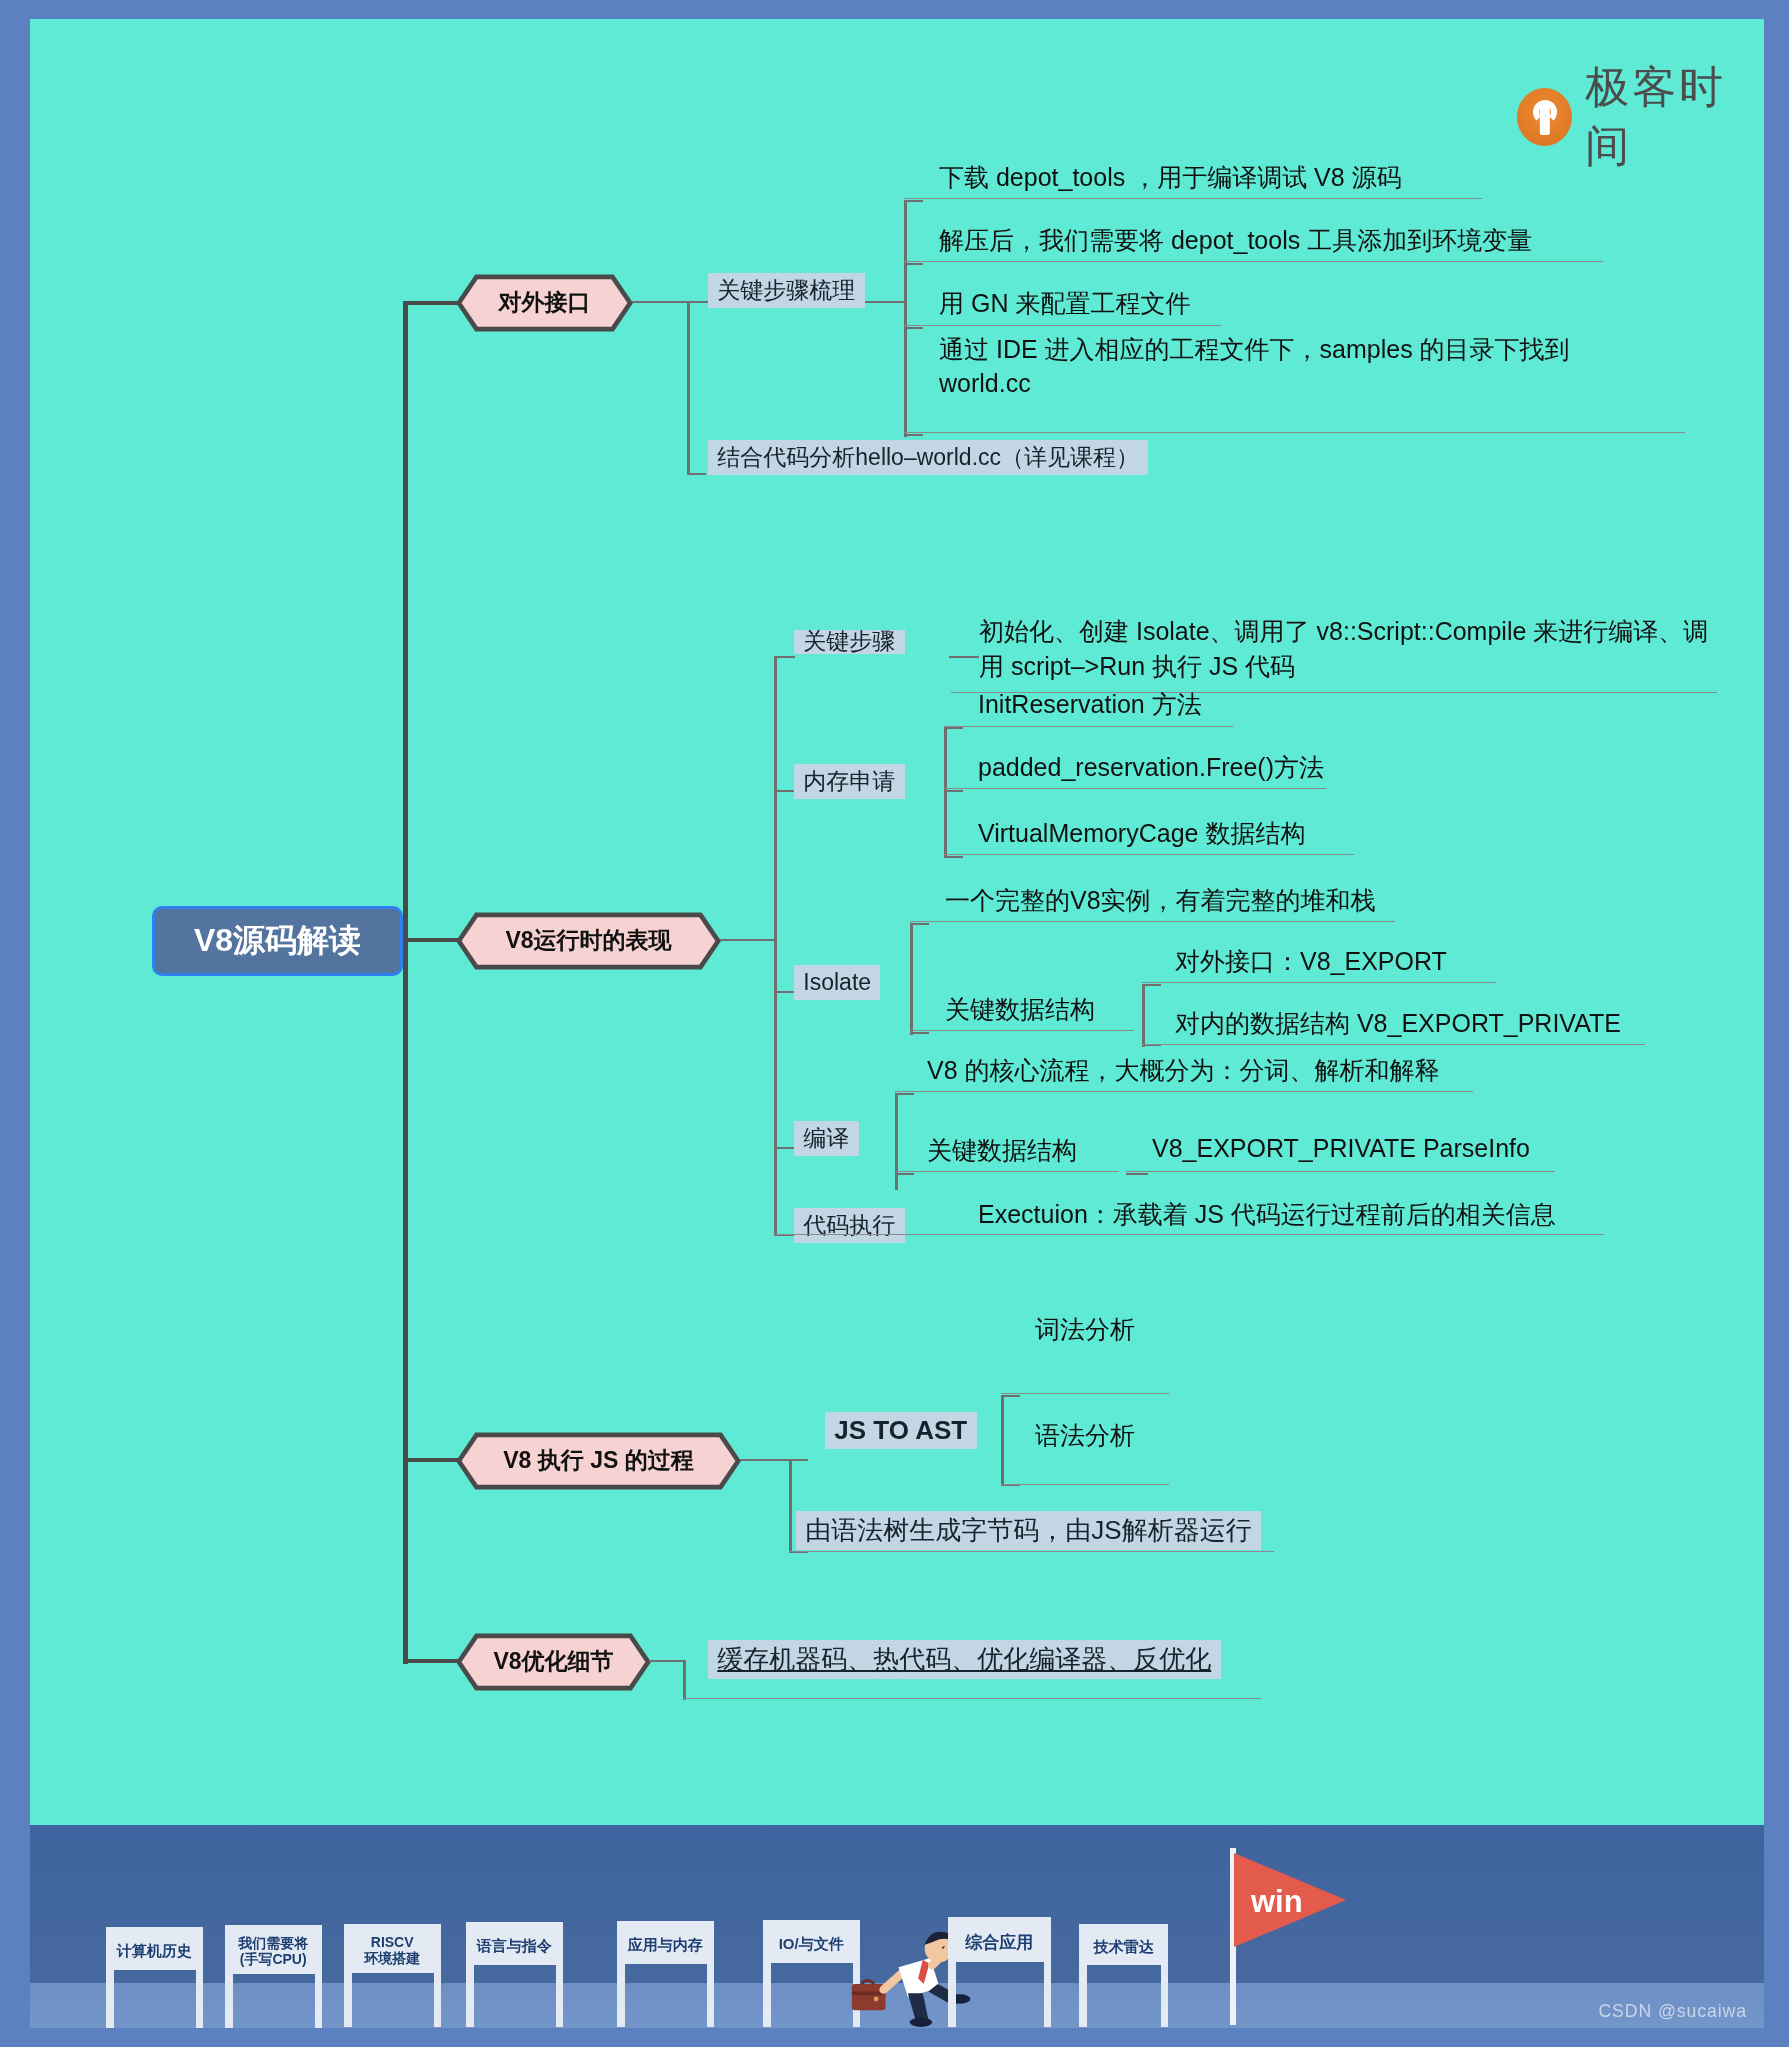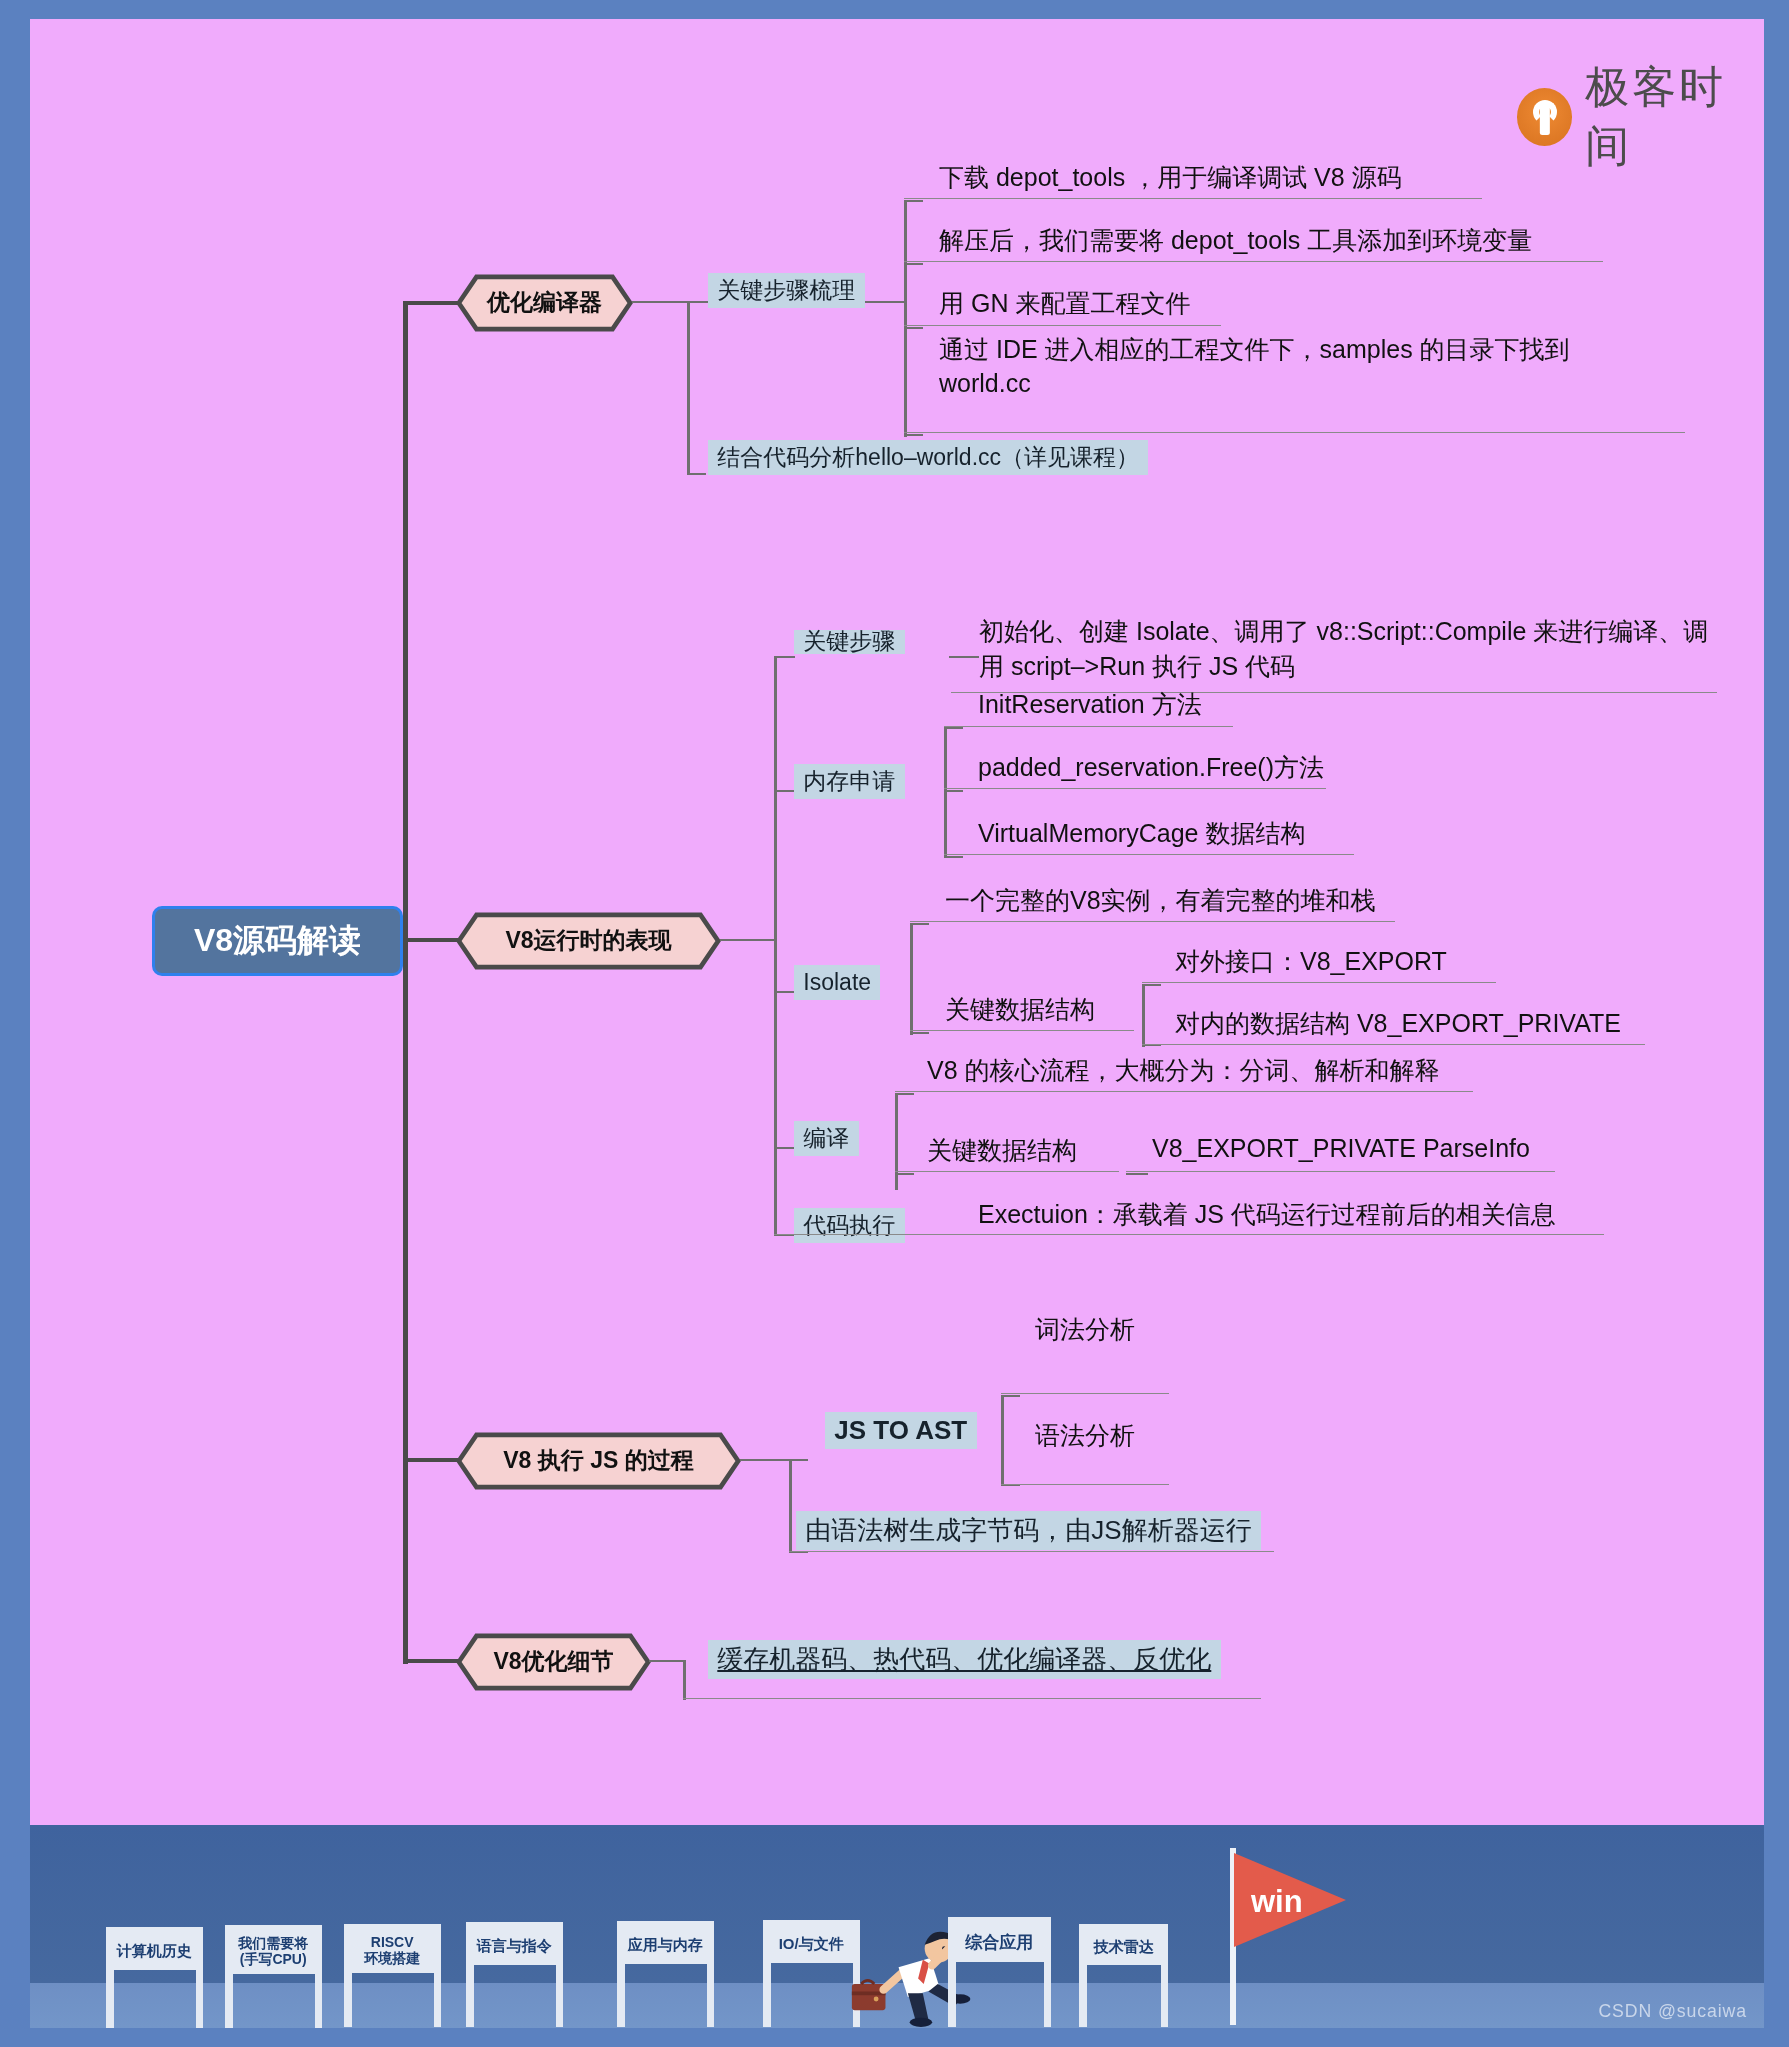--- a/index.html
+++ b/index.html
@@ -7,21 +7,21 @@
     width:1790px;height:2047px;
     background:#5b81c0;
     font-family:"Liberation Sans","DejaVu Sans",sans-serif;
     overflow:hidden;
     position:relative;
   }
   .page{position:absolute;left:0;top:0;width:1790px;height:2047px;}
   
   .canvas{
     position:absolute;left:30px;top:18.6px;width:1734px;height:1807px;
-    background:#f0abfc;
+    background:#5eead4;
   }
   
   .logo{position:absolute;left:1487px;top:39px;display:flex;align-items:center;gap:13px;}
   .logo-mark{width:58px;height:58px;border-radius:50% 50% 50% 50%;
      background:radial-gradient(circle at 50% 42%, #ef8a33 0%, #e07b27 60%, #d9731f 100%);
      position:relative;}
   .logo-mark:after{
      content:"";position:absolute;left:50%;top:15px;transform:translateX(-50%);
      width:10.3px;height:32px;background:#ffffff;border-radius:5.6px 5.6px 2.8px 2.8px;
      box-shadow:0 0 0 0 #fff;
@@ -104,21 +104,21 @@
 
     <div class="ln" style="left:373px;top:282px;width:56px;height:4.7px;"></div>
     <div class="ln" style="left:373px;top:919px;width:56px;height:4.7px;"></div>
     <div class="ln" style="left:373px;top:1439px;width:56px;height:4.7px;"></div>
     <div class="ln" style="left:373px;top:1640px;width:56px;height:4.7px;"></div>
 
     <div class="hexwrap" style="left:426px;top:255px;width:177px;height:58px;">
       <svg width="177" height="58" viewBox="0 0 190 62">
         <polygon points="22,3 168,3 187,31 168,59 22,59 3,31" fill="#f6d2d2" stroke="#4a4a4a" stroke-width="5"></polygon>
       </svg>
-      <div class="hexlabel" style="font-size:23px;">优化编译器</div>
+      <div class="hexlabel" style="font-size:23px;">对外接口</div>
     </div>
 
     <div class="ln thin" style="left:602px;top:282px;width:57px;height:2.8px;"></div>
     <div class="ln thin" style="left:657px;top:282px;width:2.8px;height:173px;"></div>
     <div class="ln thin" style="left:657px;top:282px;width:220px;height:2.8px;"></div>
     <div class="ln thin" style="left:657px;top:454px;width:18.6px;height:2.8px;"></div>
 
     <div class="chip" style="left:678px;top:254px;height:35px;font-size:23px;">
       <span>关键步骤梳理</span>
     </div>

